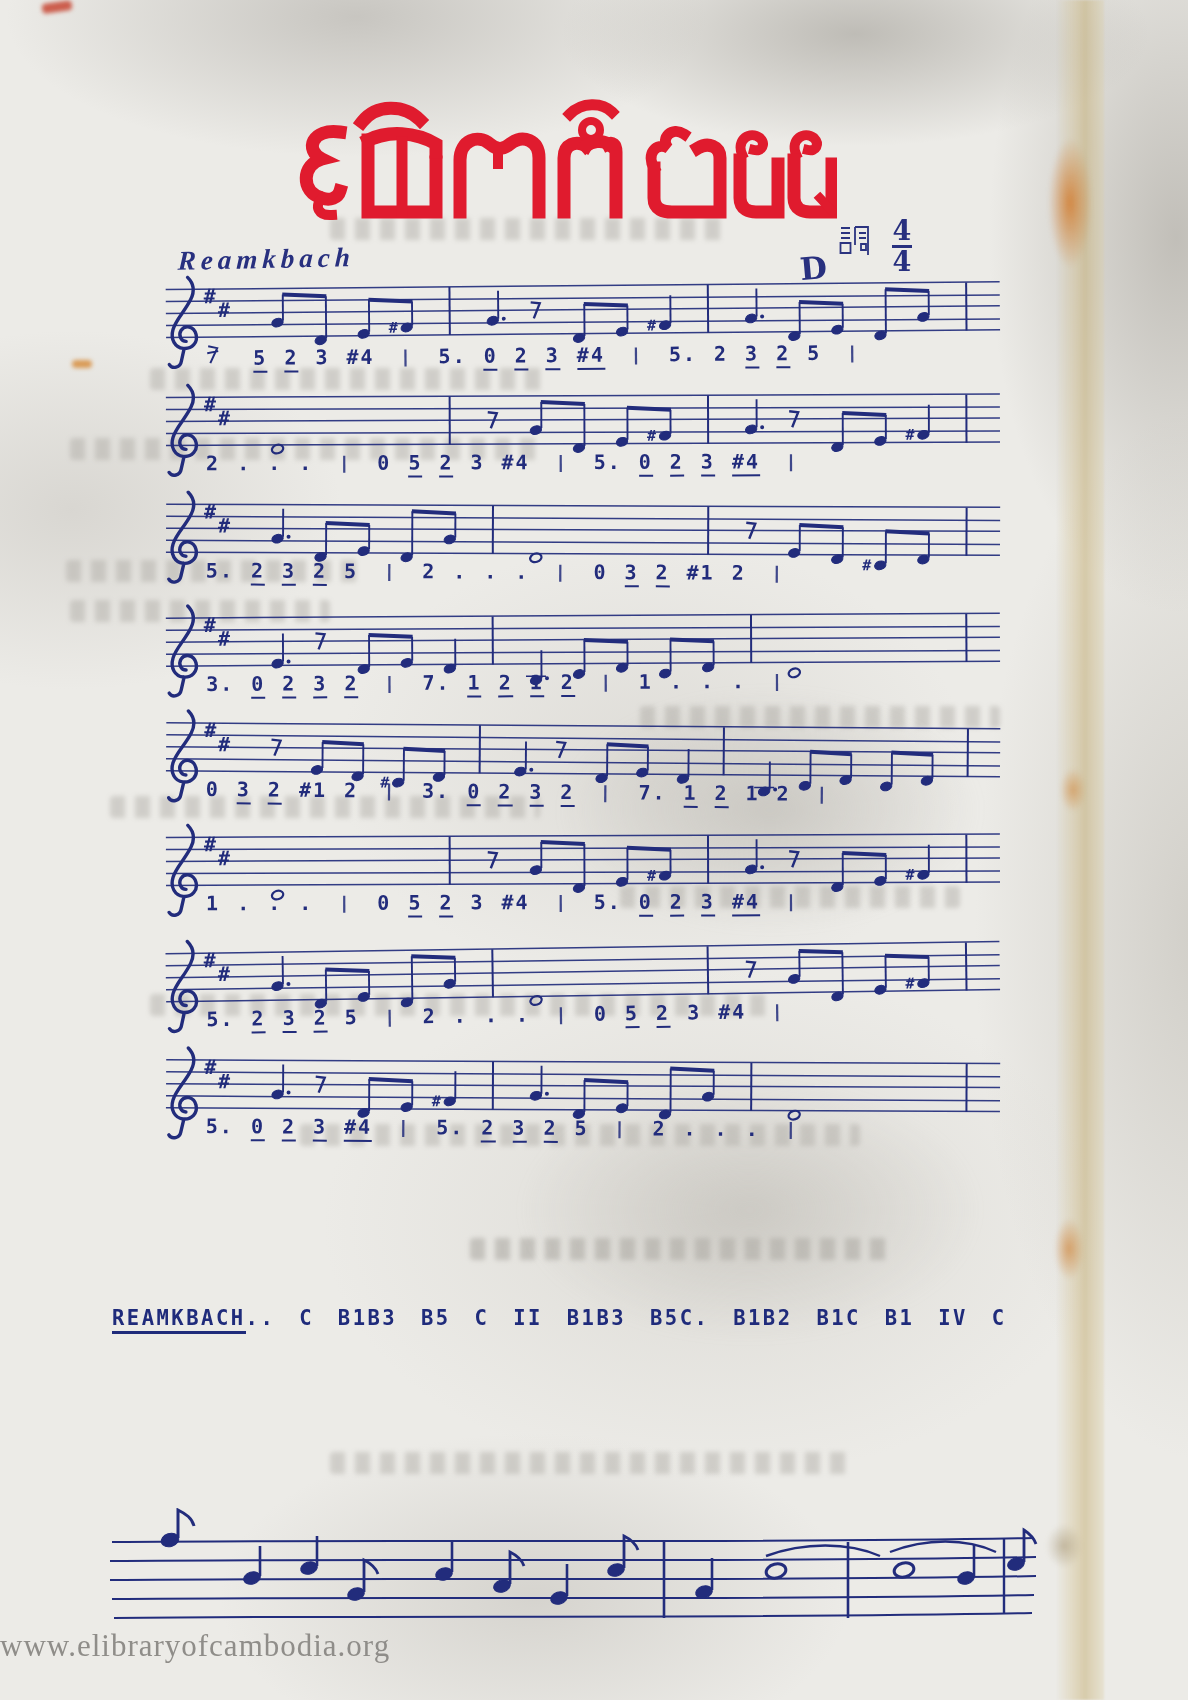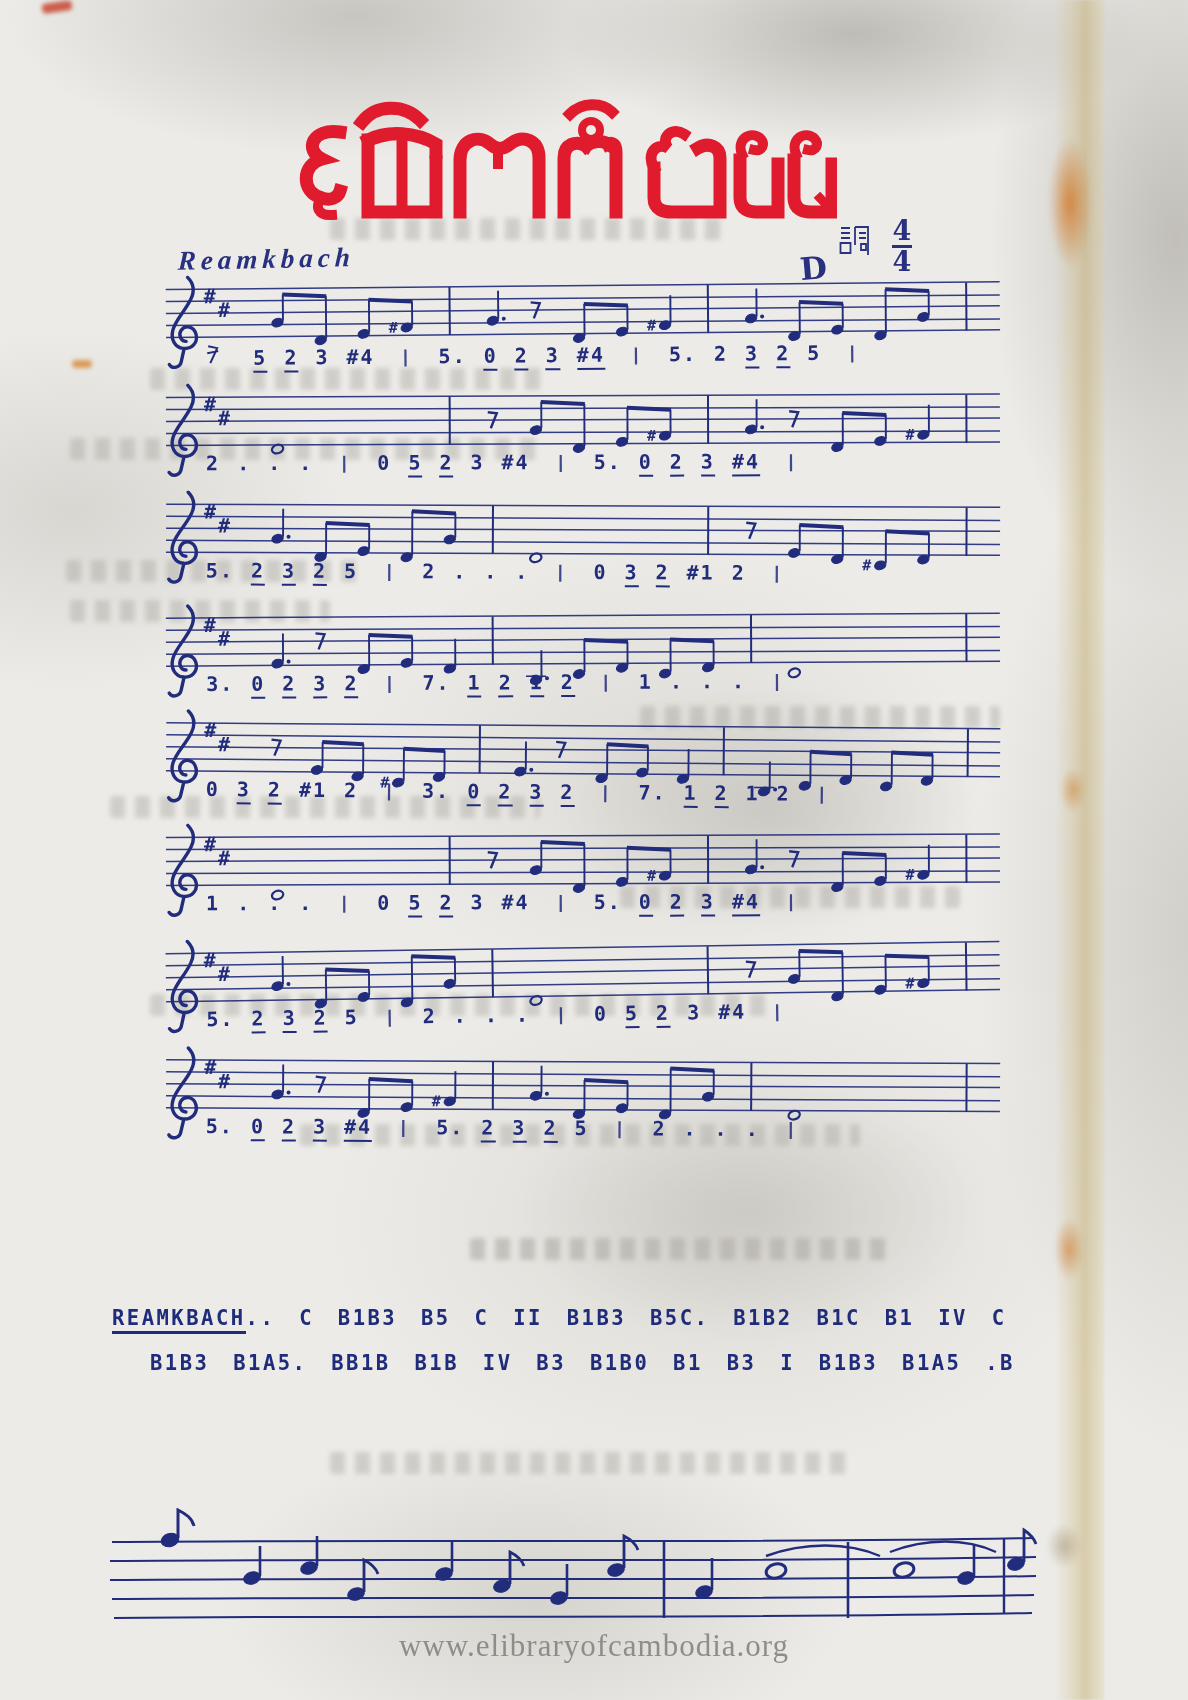--- a/index.html
+++ b/index.html
@@ -46,21 +46,21 @@
   .cipher .bar{margin:0 25px 0 8px;opacity:.85;transform:scaleY(.85);}
   .cipher .lead{margin-right:34px;}
 
   .chords{position:absolute;left:112px;top:1296px;width:910px;color:#1f2b7b;
     font-family:"DejaVu Sans Mono",monospace;font-weight:bold;font-size:20.5px;
     line-height:45px;letter-spacing:2.5px;word-spacing:9px;}
   .chords .lbl{border-bottom:3px solid #1f2b7b;padding-bottom:1px;}
   .chords .indent{padding-left:38px;}
 
   .bottomstaff{position:absolute;left:104px;top:1508px;}
-  .watermark{position:absolute;left:0;top:1628px;width:1188px;text-align:center;
+  .watermark{position:absolute;left:0;top:1628px;width:1188px;
     font-family:"Liberation Serif",serif;font-size:31px;color:#8f8d89;letter-spacing:1px;}
 </style>
 </head>
 <body>
 
 <div class="page">
 
   <div class="edge-band"></div>
   <div class="stain" style="left:1048px;top:138px;width:44px;height:130px;background:radial-gradient(closest-side,rgba(208,118,38,.8),transparent);"></div>
   <div class="stain" style="left:1060px;top:768px;width:26px;height:44px;background:radial-gradient(closest-side,rgba(206,128,48,.55),transparent);"></div>
@@ -470,21 +470,20 @@
           <ellipse cx="658.2352941176471" cy="66" rx="5.8" ry="4.2" transform="rotate(-18 658.2352941176471 66)" fill="none" stroke="#222c7c" stroke-width="2.2"></ellipse>
           <path d="M830.4705882352941 14 L830.4705882352941 62" stroke="#222c7c" stroke-width="2" fill="none"></path>
         </svg><div class="cipher"><span>5.</span><span class="u">0</span><span class="u">2</span><span class="u">3</span><span class="u">#4</span><span class="bar">|</span><span>5.</span><span class="u">2</span><span class="u">3</span><span class="u">2</span><span>5</span><span class="bar">|</span><span>2</span><span>.</span><span>.</span><span>.</span><span class="bar">|</span></div></div>
     </div>
 
   <div class="chords">
     <div>
       <span class="lbl">REAMKBACH</span><span>..</span>
       <span>C B1B3 B5 C II B1B3 B5C. B1B2 B1C B1 IV C</span>
     </div>
-    <div class="indent">B1B3 B1A5. BB1B B1B IV B3 B1B0 B1 B3 I B1B3 B1A5 .B</div>
   </div>
 
   <svg class="bottomstaff" width="935" height="120" viewBox="0 0 935 120">
     <g stroke="#222c7c" fill="none" stroke-width="2">
       <path d="M8 34 C300 31 640 36 930 30"></path>
       <path d="M6 53 C300 50 640 55 932 49"></path>
       <path d="M6 72 C300 69 640 74 932 68"></path>
       <path d="M8 91 C300 88 640 93 930 87"></path>
       <path d="M10 110 C300 107 640 111 928 105"></path>
     </g>

